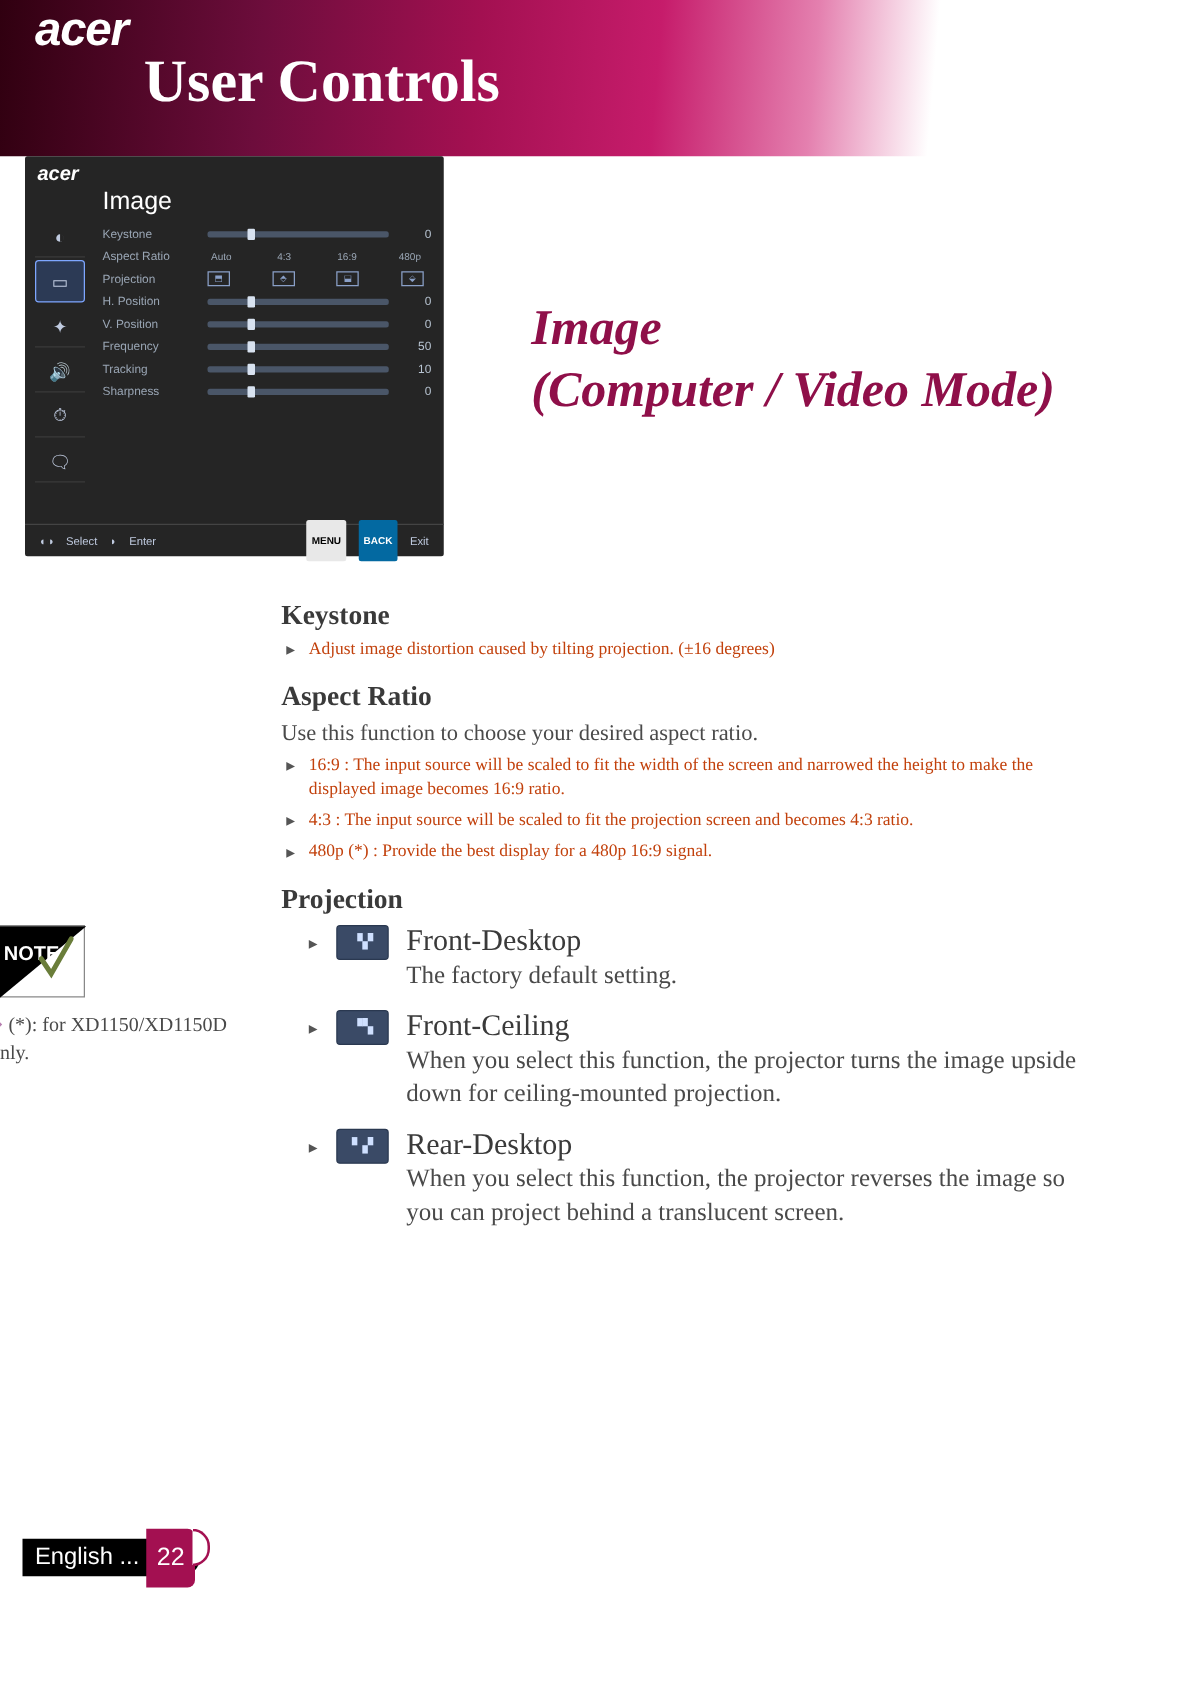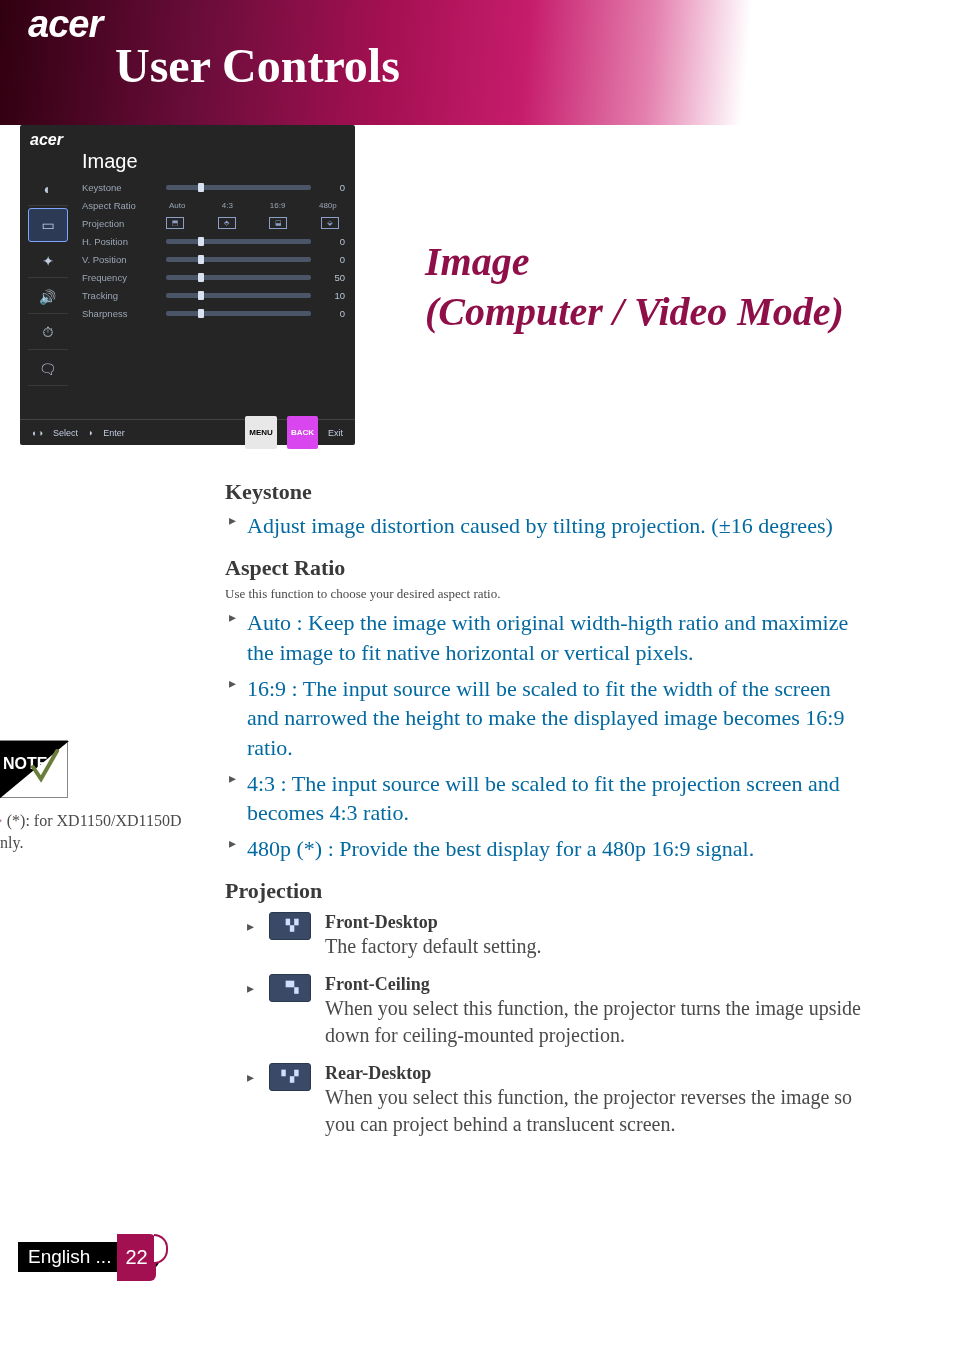--- a/index.html
+++ b/index.html
@@ -21,46 +21,46 @@
   .osd-label { width: 78px; }
   .osd-slider { flex: 1; height: 5px; background: #4a5668; position: relative; border-radius: 2px; margin: 0 6px; }
   .osd-slider::after { content: ""; position: absolute; top: -2px; width: 6px; height: 9px; background: #d8e2f0; border-radius: 1px; }
   .osd-val { width: 28px; text-align: right; color: #b8c4d2; }
   .osd-ar { flex: 1; display: flex; justify-content: space-between; font-size: 8px; color: #9aa6b5; gap: 16px; }
   .osd-ar span { text-align: center; flex: 1; }
   .osd-ar-icons { flex: 1; display: flex; justify-content: space-between; }
   .osd-pi { width: 18px; height: 12px; border: 1px solid #8aa0c8; margin: 0 6px; font-size: 7px; display: flex; align-items: center; justify-content: center; color: #8aa0c8; }
   .osd-footer { position: absolute; left: 0; right: 0; bottom: 0; height: 26px; border-top: 1px solid #444; display: flex; align-items: center; font-size: 9px; color: #c0cbe0; padding: 0 12px; gap: 10px; }
   .osd-btn { background: #e8e8e8; color: #000; padding: 12px 4px; border-radius: 2px; font-size: 8px; font-weight: 700; }
-  .osd-btn.dark { background: #d946ef; color: #fff; }
+  .osd-btn.dark { background: #0369a1; color: #fff; }
 
   .section-title { position: absolute; left: 425px; top: 112px; font-size: 40px; font-style: italic; font-weight: 700; color: #8f0f49; line-height: 1.25; width: 460px; }
 
   .body-col { position: absolute; left: 225px; top: 340px; width: 640px; }
   .h3 { font-size: 22px; font-weight: 700; color: #3a3a3a; margin-top: 14px; margin-bottom: 4px; }
-  .para { font-size: 13px; color: #4a4a4a; line-height: 1.35; }
-  .bullet { position: relative; padding-left: 22px; font-size: 22px; color: #0369a1; line-height: 1.35; margin: 6px 0; }
+  .para { font-size: 18px; color: #4a4a4a; line-height: 1.35; }
+  .bullet { position: relative; padding-left: 22px; font-size: 14px; color: #c2410c; line-height: 1.35; margin: 6px 0; }
   .bullet::before { content: "▸"; position: absolute; left: 4px; top: 1px; color: #555; font-size: 14px; }
 
   .proj-item { display: flex; gap: 14px; margin: 8px 0 14px 22px; align-items: flex-start; }
   .proj-tri { color: #555; font-size: 14px; margin-top: 6px; width: 8px; }
   .proj-icon { width: 42px; height: 28px; background: #3a4a66; border-radius: 3px; border: 1px solid #2a3850; display: flex; align-items: center; justify-content: center; color: #cfe0ff; font-size: 11px; flex-shrink: 0; }
   .proj-text { flex: 1; }
-  .proj-label { font-weight: 700; font-size: 18px; color: #3a3a3a; }
+  .proj-label { font-weight: 400; font-size: 24px; color: #3a3a3a; }
   .proj-desc { font-size: 20px; color: #4a4a4a; line-height: 1.35; }
 
   .note-box { position: absolute; left: -10px; top: 615px; width: 200px; }
   .note-img { width: 70px; height: 58px; background: #fff; border: 1px solid #888; position: relative; margin-left: 8px; margin-bottom: 12px; }
   .note-img::before { content: ""; position: absolute; left: 0; top: 0; width: 0; height: 0; border-top: 58px solid #000; border-right: 70px solid transparent; }
   .note-img-label { position: absolute; left: 4px; top: 14px; font-size: 16px; font-weight: 700; color: #fff; font-family: Arial, sans-serif; }
   .note-check { position: absolute; right: 8px; top: 6px; width: 28px; height: 40px; }
   .note-text { font-size: 16px; color: #4a4a4a; line-height: 1.35; padding-left: 2px; }
   .note-dia { color: #b77fb0; font-size: 12px; vertical-align: 1px; }
 
-  .footer { position: absolute; left: 18px; bottom: 82px; }
+  .footer { position: absolute; left: 18px; bottom: 93px; }
   .footer-pill { display: inline-flex; align-items: center; background: #000; color: #fff; font-family: Arial, sans-serif; font-size: 19px; border-radius: 0 16px 16px 0; height: 30px; padding: 0 4px 0 10px; }
   .footer-num { background: #a31051; display: inline-flex; align-items: center; justify-content: center; height: 47px; padding: 0 8px; margin-left: 6px; font-size: 20px; border-radius: 0 6px 6px 0; position: relative; }
   .footer-cap { position: absolute; right: -12px; top: 0; width: 14px; height: 30px; background: #fff; border: 2px solid #a31051; border-left: none; border-radius: 0 16px 16px 0; }
 </style>
 </head>
 <body>
 
 <div class="header">
   <div class="logo">acer</div>
   <div class="page-title">User Controls</div>
@@ -145,21 +145,20 @@
 
   <div class="section-title" style="white-space:pre-line">Image
 (Computer / Video Mode)</div>
 
   <div class="body-col">
     <div class="h3">Keystone</div>
     <div class="bullet">Adjust image distortion caused by tilting projection. (±16 degrees)</div>
 
     <div class="h3">Aspect Ratio</div>
     <div class="para">Use this function to choose your desired aspect ratio.</div>
-    <div class="bullet">Auto : Keep the image with original width-higth ratio and maximize the image to fit native horizontal or vertical pixels.</div>
     <div class="bullet">16:9 : The input source will be scaled to fit the width of the screen and narrowed the height to make the displayed image becomes 16:9 ratio.</div>
     <div class="bullet">4:3 : The input source will be scaled to fit the projection screen and becomes 4:3 ratio.</div>
     <div class="bullet">480p (*) : Provide the best display for a 480p 16:9 signal.</div>
 
     <div class="h3">Projection</div>
 
     <div class="proj-item">
       <span class="proj-tri">▸</span>
       <span class="proj-icon">▝▞</span>
       <span class="proj-text">

